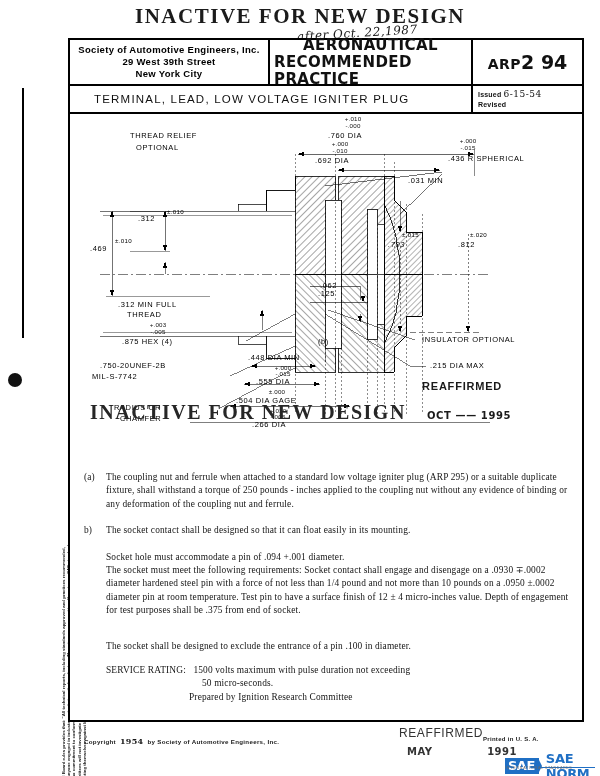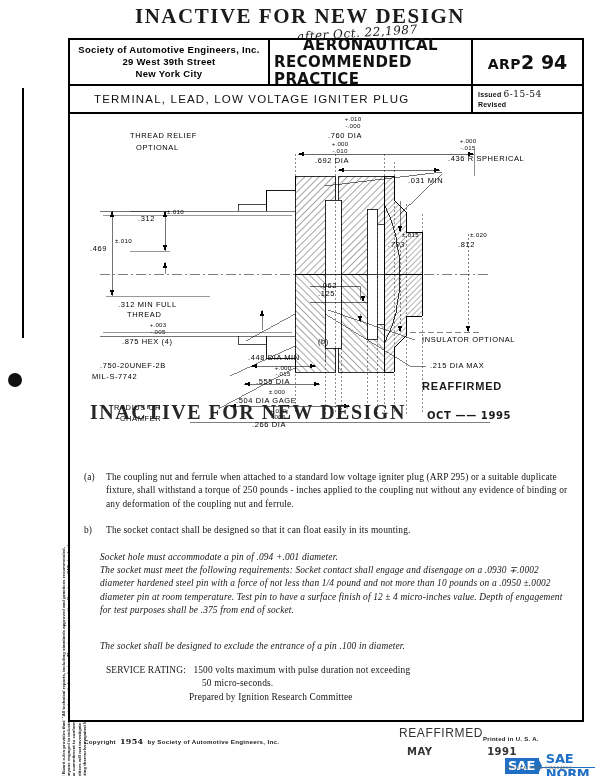--- a/index.html
+++ b/index.html
@@ -193,21 +193,21 @@
     line-height: 13.4px;
     color: #151515;
     letter-spacing: 0.15px;
   }
   .para { display: flex; margin-bottom: 2px; }
   .para .marker {
     width: 22px; flex: 0 0 22px;
     text-align: left;
   }
   .para .ptext { flex: 1; text-align: left; }
-  .blk { margin-left: 16px; font-style: italic; }
+  .blk { margin-left: 22px; }
   .gap { height: 11px; }
   .svc-wrap { margin-left: 22px; }
   .svc-line2 { margin-left: 96px; }
   .prep { margin-left: 105px; }
 
   
   #side-note {
     position: absolute;
     left: -96px; top: 300px;
     width: 300px;

